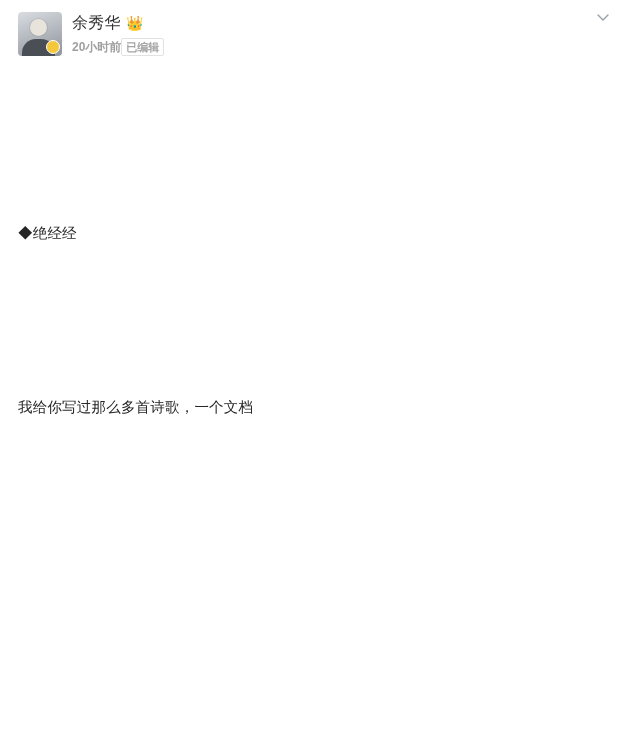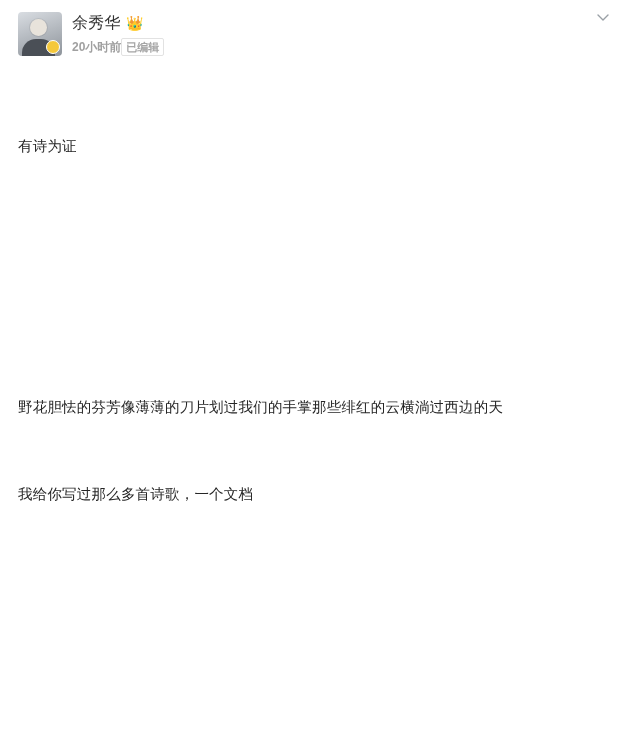--- a/index.html
+++ b/index.html
@@ -157,24 +157,23 @@
     </div>
   </div>
 
   <div class="chevron">
     <svg width="18" height="18" viewBox="0 0 18 18">
       <path d="M4 7 L9 12 L14 7" fill="none" stroke="#9aa0a6" stroke-width="1.4" stroke-linecap="round" stroke-linejoin="round"></path>
     </svg>
   </div>
 
   <div class="content">
-    <span class="line">有诗为证</span>
     <span class="blank"></span>
+    <span class="line">◆绝经经</span>
     <span class="blank"></span>
-    <span class="line">野花胆怯的芬芳像薄薄的刀片划过我们的手掌那些绯红的云横淌过西边的天</span>
     <span class="line">我给你写过那么多首诗歌，一个文档</span>
     
     
     
     
     
     
     
     
     

